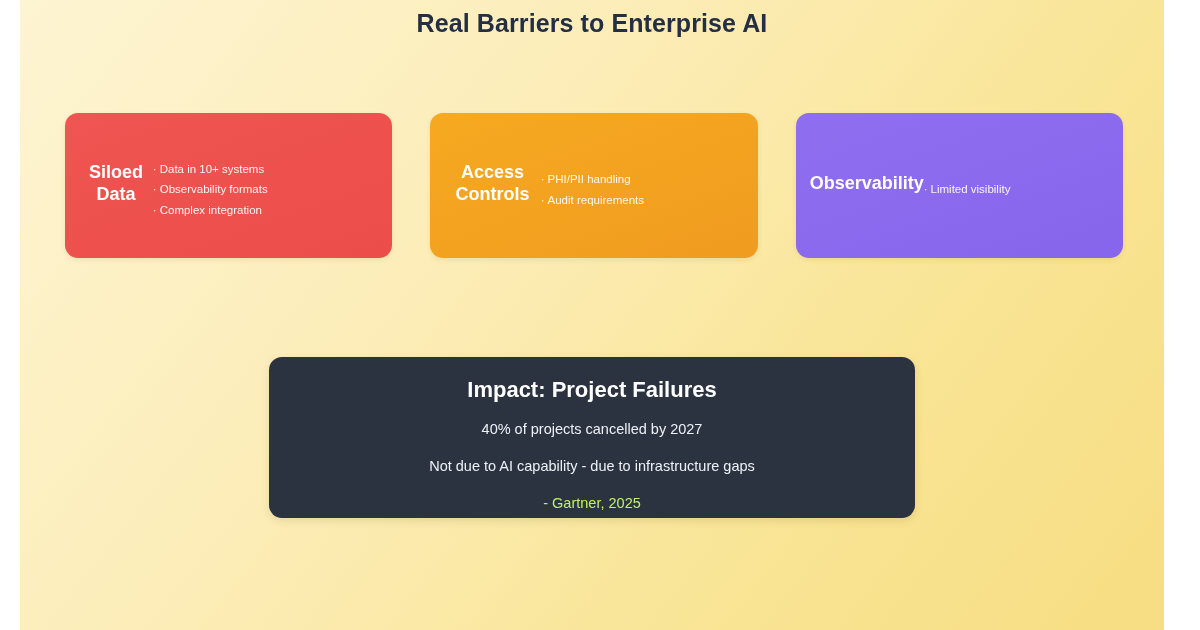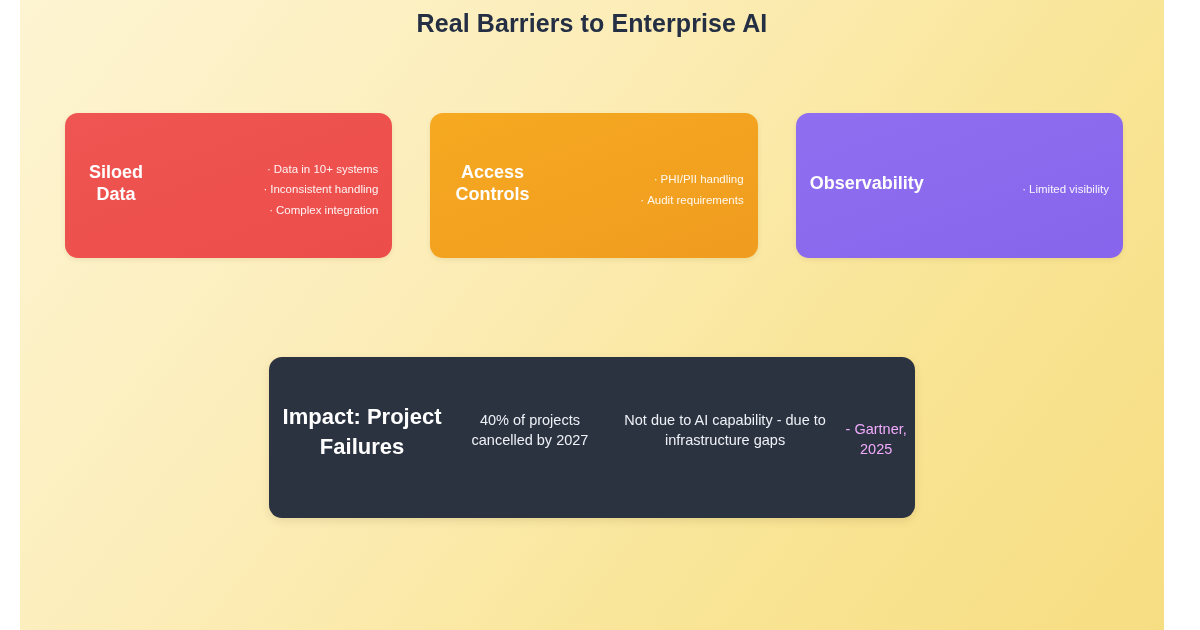--- a/index.html
+++ b/index.html
@@ -68,21 +68,21 @@
     font-size: 18px;
     font-weight: bold;
     color: #ffffff;
     line-height: 22px;
     margin-bottom: 14px;
     text-align: center;
   }
 
   .card-bullets {
     list-style: none;
-    text-align: right;
+    text-align: left;
     width: 100%;
   }
 
   .card-bullets li {
     font-size: 11.5px;
     line-height: 20.5px;
     color: rgba(255, 255, 255, 0.93);
     white-space: nowrap;
   }
 
@@ -95,21 +95,21 @@
   .impact-panel {
     position: absolute;
     left: 249px;
     top: 357px;
     width: 646px;
     height: 161px;
     background: #2b3240;
     border-radius: 13px;
     padding: 18px 4px 16px;
     display: flex;
-    flex-direction: row;
+    flex-direction: column;
     align-items: center;
     box-shadow: 0 3px 8px rgba(90, 70, 20, 0.13);
   }
 
   .impact-title {
     font-size: 22px;
     font-weight: bold;
     color: #ffffff;
     line-height: 30px;
     margin-bottom: 14px;
@@ -119,40 +119,40 @@
   .impact-line {
     font-size: 14.5px;
     line-height: 20px;
     color: #eef1f6;
     text-align: center;
     margin-bottom: 17px;
   }
 
   .impact-line.impact-source {
     margin-bottom: 0;
-    color: #f0abfc;
+    color: #bef264;
   }
 </style>
 </head>
 <body>
 
 <div class="slide">
 
   <div class="slide-title">Real Barriers to Enterprise AI</div>
 
   <div class="cards-row">
 
     <div class="card card-red">
       <div class="card-title">Siloed Data</div>
       <ul class="card-bullets">
         <li>
           <span class="bullet-dot">·</span><span>Data in 10+ systems</span>
         </li>
         <li>
-          <span class="bullet-dot">·</span><span>Inconsistent handling</span>
+          <span class="bullet-dot">·</span><span>Observability formats</span>
         </li>
         <li>
           <span class="bullet-dot">·</span><span>Complex integration</span>
         </li>
       </ul>
     </div>
 
     <div class="card card-orange">
       <div class="card-title">Access Controls</div>
       <ul class="card-bullets">

